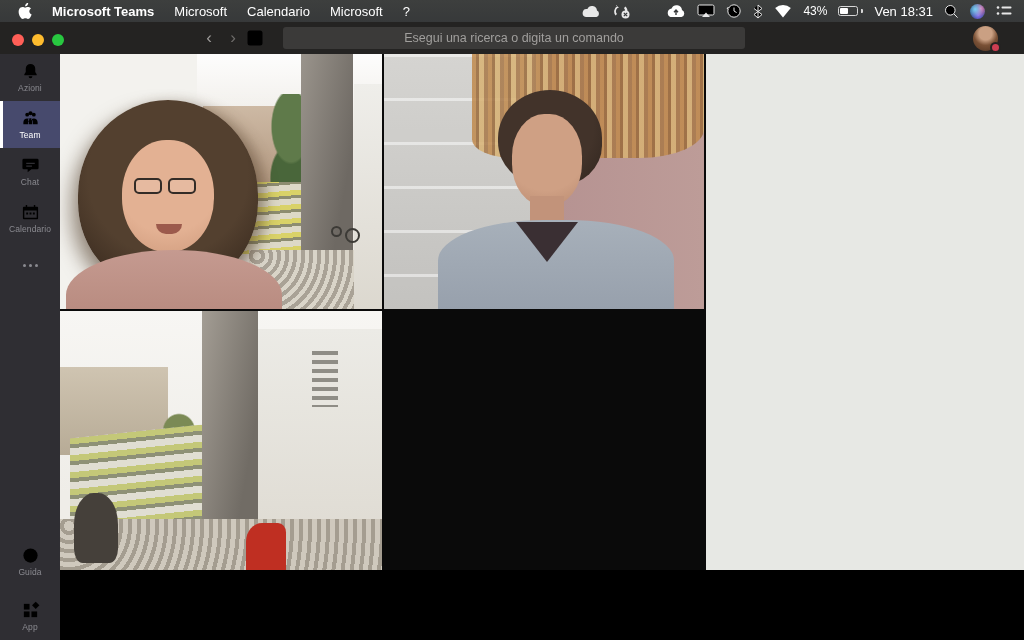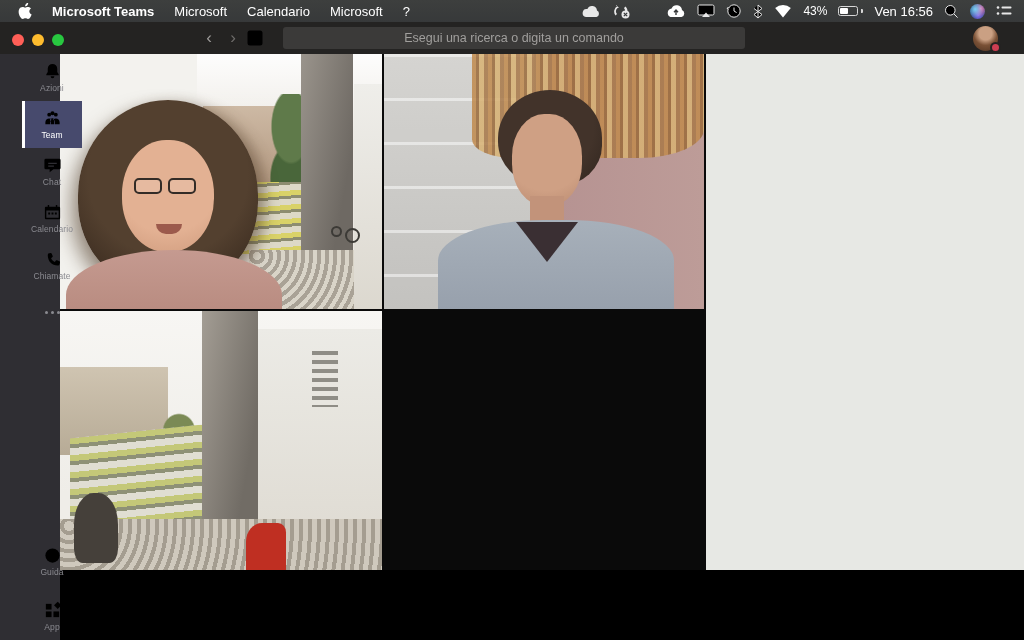--- a/index.html
+++ b/index.html
@@ -36,21 +36,21 @@
   #search-bar { position:absolute; left:283px; top:5px; width:462px; height:22px; background:#3b3a39;
     border:none; border-radius:3px; color:#a19f9d; font-size:12.5px; text-align:center; outline:none; }
   #search-bar::placeholder { color:#a19f9d; }
   #tb-avatar { position:absolute; right:26px; top:4px; width:25px; height:25px; border-radius:50%;
     background:radial-gradient(circle at 50% 30%, #caa083 0 30%, #7a5136 55%, #4e3322 100%); }
   #tb-avatar .busy { position:absolute; right:-3px; bottom:-2px; width:11px; height:11px; border-radius:50%;
     background:#cc3e52; border:2px solid #242322; }
 
   
   #rail { position:absolute; left:0; top:54px; width:60px; height:586px; background:#2f2e33;
-    display:flex; flex-direction:column; z-index:30;padding-left:22px; }
+    display:flex; flex-direction:column; z-index:30; }
   .rail-item { width:60px; height:47px; display:flex; flex-direction:column; align-items:center;
     justify-content:center; gap:2px; color:#8a8a90; position:relative; }
   .rail-item svg { width:19px; height:19px; }
   .rail-label { font-size:8.5px; letter-spacing:.1px; }
   .rail-item.active { background:#474a6d; color:#fff; }
   .rail-item.active::before { content:""; position:absolute; left:0; top:0; bottom:0; width:3px; background:#fff; }
   .rail-spacer { flex:1; }
   .dots { display:flex; gap:3px; }
   .dots i { width:3px; height:3px; border-radius:50%; background:#8a8a90; }
 
@@ -293,21 +293,21 @@
     <span>
       <svg width="18" height="13" viewBox="0 0 18 13">
           <path class="icf" fill="#fff" d="M9 12.5L16.8 3A12 12 0 0 0 1.2 3L9 12.5z"></path>
         </svg>
     </span>
     <span style="font-size:12px;">43%</span>
     <span class="batt-wrap">
       <span class="batt-body"></span>
         <span class="batt-nub"></span>
     </span>
-    <span>Ven 16:56</span>
+    <span>Ven 18:31</span>
     <span>
       <svg width="15" height="15" viewBox="0 0 15 15">
           <circle class="ic" cx="6.3" cy="6.3" r="4.8" stroke="#e8e8e8"></circle>
           <path class="ic" stroke="#e8e8e8" d="M10 10l3.6 3.6"></path>
         </svg>
     </span>
     <span class="siri-circle"></span>
     <span>
       <svg width="16" height="13" viewBox="0 0 16 13">
           <g fill="#e8e8e8">
@@ -362,26 +362,20 @@
     <svg viewBox="0 0 20 20">
         <path class="icf" d="M3 3h14a1.5 1.5 0 0 1 1.5 1.5v8A1.5 1.5 0 0 1 17 14h-6l-4 3v-3H3a1.5 1.5 0 0 1-1.5-1.5v-8A1.5 1.5 0 0 1 3 3zm2.5 4h9v1.4h-9V7zm0 3h6v1.4h-6V10z" fill-rule="evenodd"></path>
       </svg>
     <span class="rail-label">Chat</span>
   </div>
   <div class="rail-item">
     <svg viewBox="0 0 20 20">
         <path class="icf" d="M5 2h1.5v2H5V2zm8.5 0H15v2h-1.5V2zM3 4h14a1 1 0 0 1 1 1v11a1 1 0 0 1-1 1H3a1 1 0 0 1-1-1V5a1 1 0 0 1 1-1zm.5 4v7.5h13V8h-13zm2 2h2v2h-2v-2zm3.5 0h2v2H9v-2zm3.5 0h2v2h-2v-2z"></path>
       </svg>
     <span class="rail-label">Calendario</span>
-  </div>
-  <div class="rail-item">
-    <svg viewBox="0 0 20 20">
-        <path class="icf" d="M4.6 2.8l2.3-.7c.5-.1 1 .1 1.2.6l1.1 2.5c.2.4.1.9-.3 1.2l-1.4 1.2c.8 1.7 2.2 3.1 3.9 3.9l1.2-1.4c.3-.4.8-.5 1.2-.3l2.5 1.1c.5.2.7.7.6 1.2l-.7 2.3c-.1.5-.6.8-1.1.8C8.6 15.5 4.5 11.4 4 5c0-.5.2-2 .6-2.2z" transform="translate(1 1)"></path>
-      </svg>
-    <span class="rail-label">Chiamate</span>
   </div>
   <div class="rail-item">
     <span class="dots">
         <i></i>
         <i></i>
         <i></i>
       </span>
   </div>
   <div class="rail-spacer"></div>
   <div class="rail-item" style="margin-bottom:8px;">

